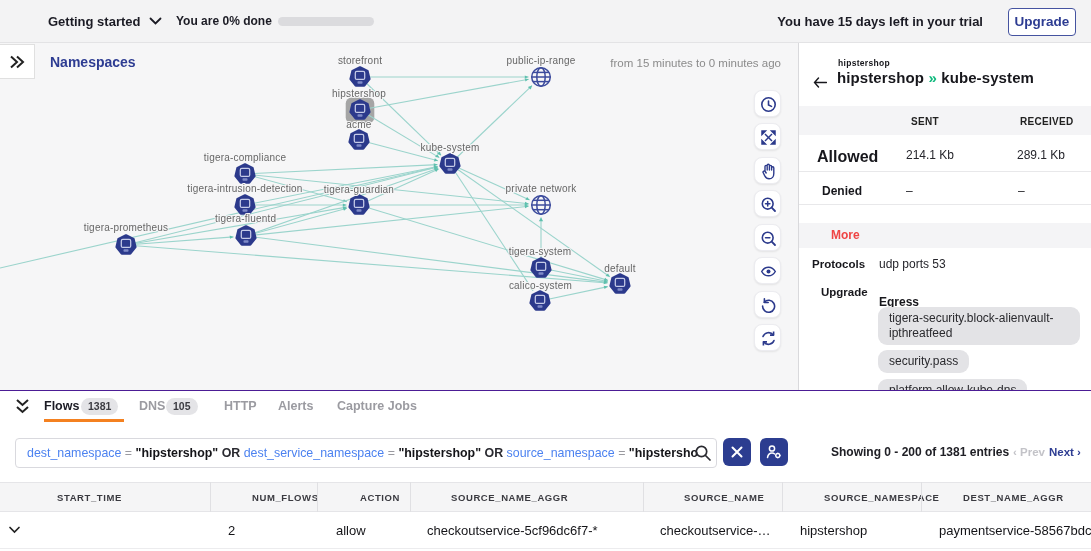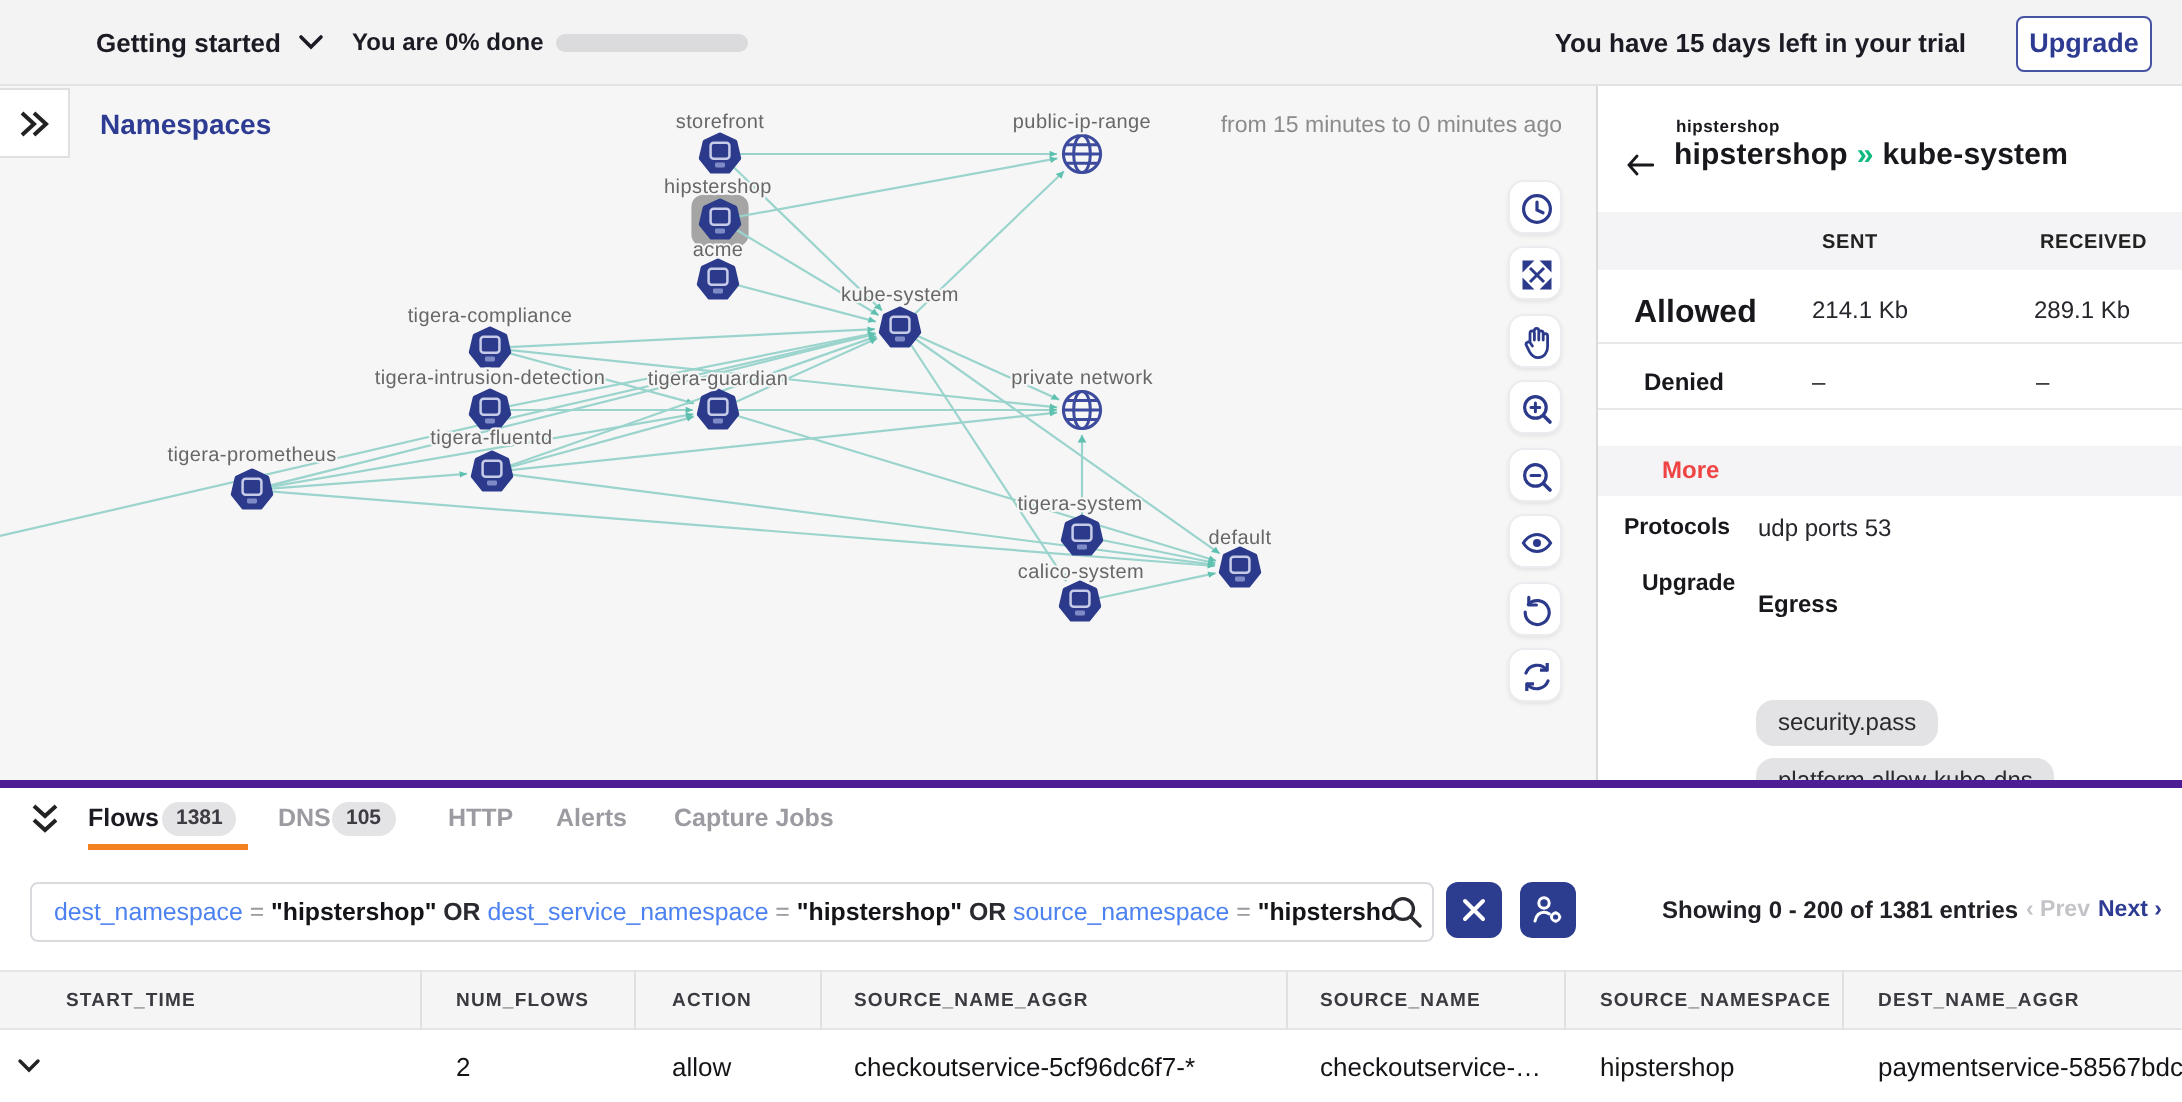--- a/index.html
+++ b/index.html
@@ -19,32 +19,32 @@
 .gbtn { position:absolute; left:754px; width:27px; height:27px; background:#fff; border:1px solid #ececf0; border-radius:8px; box-shadow:0 1px 2px rgba(0,0,0,.08); }
 
 
 #rpanel { left:798px; top:43px; width:293px; height:347px; background:#fff; border-left:1px solid #d9d9dc; overflow:hidden; }
 #rpanel .row { position:absolute; left:0; width:293px; }
 .graybg { background:#f4f4f6; }
 #rtitle b { font-size:15px; color:#17171c; letter-spacing:.1px; }
 .chip { position:absolute; background:#e3e3e6; border-radius:9px; font-size:12px; color:#2a2a2e; padding:4px 11px; line-height:15px; }
 
 
-#bottom { left:0; top:390px; width:1091px; height:161px; background:#fff; border-top:4px solid #4c1d95; }
+#bottom { left:0; top:390px; width:1091px; height:161px; background:#fff; border-top:1px solid #4c1d95; }
 .tab { position:absolute; top:0; height:31px; line-height:31px; font-size:12.5px; font-weight:700; color:#9b9ba1; }
 .pill { position:absolute; top:7px; height:17px; line-height:17px; border-radius:9px; background:#e4e4e7; color:#3c3c42; font-size:10.5px; font-weight:700; padding:0 7px; }
 #flowsline { position:absolute; left:44px; top:28px; width:80px; height:3px; background:#f48120; }
 #filterbox { position:absolute; left:15px; top:47px; width:702px; height:30px; background:#fff; border:1px solid #d9d9de; border-radius:4px; font-size:12.4px; line-height:28px; padding-left:11px; padding-right:30px; white-space:nowrap; overflow:hidden; }
 #filterbox .k { color:#4c82f0; } #filterbox .e { color:#9a9aa0; } #filterbox .v { color:#141418; font-weight:700; } #filterbox .o { color:#2a2a30; font-weight:700; }
 .navybtn { position:absolute; top:47px; width:28px; height:28px; background:#2c3d90; border-radius:6px; }
 #showing { position:absolute; left:831px; top:47px; height:28px; line-height:28px; font-size:12px; font-weight:700; color:#202026; white-space:nowrap; }
 #prev { position:absolute; left:1013px; top:47px; height:28px; line-height:28px; font-size:11.5px; font-weight:700; color:#c3c3c8; }
 #next { position:absolute; left:1049px; top:47px; height:28px; line-height:28px; font-size:11.5px; font-weight:700; color:#2d3c92; }
 #thead { position:absolute; left:0; top:91px; width:1091px; height:30px; background:#f5f5f6; border-top:1px solid #e5e5e8; border-bottom:1px solid #e5e5e8; }
-#thead span { position:absolute; top:0; height:30px; line-height:30px; font-size:9.5px; font-weight:700; letter-spacing:.6px; color:#3a3a40; }
+#thead span { position:absolute; top:0; height:30px; line-height:30px; font-size:9.5px; font-weight:700; letter-spacing:.6px; color:#3a3a40;margin-left:24px; }
 .cdiv { position:absolute; top:91px; width:1px; height:30px; background:#e0e0e3; }
 #trow { position:absolute; left:0; top:121px; width:1091px; height:37px; border-bottom:1px solid #ececee; }
 #trow span { position:absolute; top:0; height:37px; line-height:37px; font-size:13px; color:#141418; white-space:nowrap; }
 </style></head>
 <body>
 
 <div class="abs" id="topbar">
   <span class="item" style="left:48px;font-size:13px">Getting started</span>
   <svg class="abs" style="left:149px;top:17px" width="13" height="9" viewBox="0 0 13 9">
       <path d="M1.5 1.5l5 5 5-5" fill="none" stroke="#1b1b24" stroke-width="1.8" stroke-linecap="round"></path>
@@ -244,20 +244,21 @@
   <span class="abs" style="left:23px;top:141px;font-size:12px;font-weight:700;color:#17171c">Denied</span>
   <span class="abs" style="left:107px;top:141px;font-size:12px;color:#26262c">–</span>
   <span class="abs" style="left:219px;top:141px;font-size:12px;color:#26262c">–</span>
   <div class="row" style="top:161px;height:1px;background:#e8e8ea"></div>
   <div class="row graybg" style="top:180px;height:25px"></div>
   <span class="abs" style="left:32px;top:185px;font-size:12px;font-weight:700;color:#ef4444">More</span>
   <span class="abs" style="left:13px;top:215px;font-size:11.5px;font-weight:700;color:#17171c">Protocols</span>
   <span class="abs" style="left:80px;top:214px;font-size:12px;color:#26262c">udp ports 53</span>
   <span class="abs" style="left:22px;top:243px;font-size:11.5px;font-weight:700;color:#17171c">Upgrade</span>
   <span class="abs" style="left:80px;top:252px;font-size:12px;font-weight:700;color:#17171c">Egress</span>
+  <div class="chip" style="left:79px;top:264px;width:202px">tigera-security.block-alienvault-ipthreatfeed</div>
   <div class="chip" style="left:79px;top:307px">security.pass</div>
   <div class="chip" style="left:79px;top:336px">platform.allow-kube-dns</div>
 </div>
 
 <div class="abs" id="bottom">
   <svg class="abs" style="left:15px;top:7px" width="15" height="17" viewBox="0 0 15 17">
       <path d="M2 2l5.5 5L13 2M2 9l5.5 5L13 9" fill="none" stroke="#222" stroke-width="2"></path>
     </svg>
   <span class="tab" style="left:44px;color:#1b1b24">Flows</span>
   <span class="pill" style="left:81px">1381</span>

